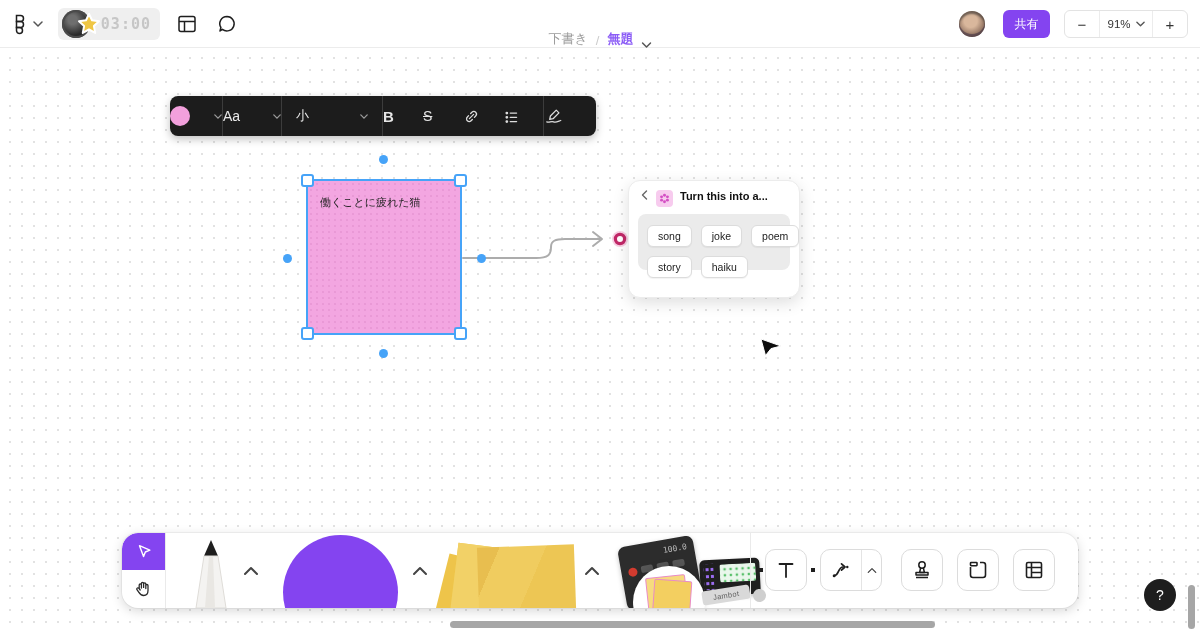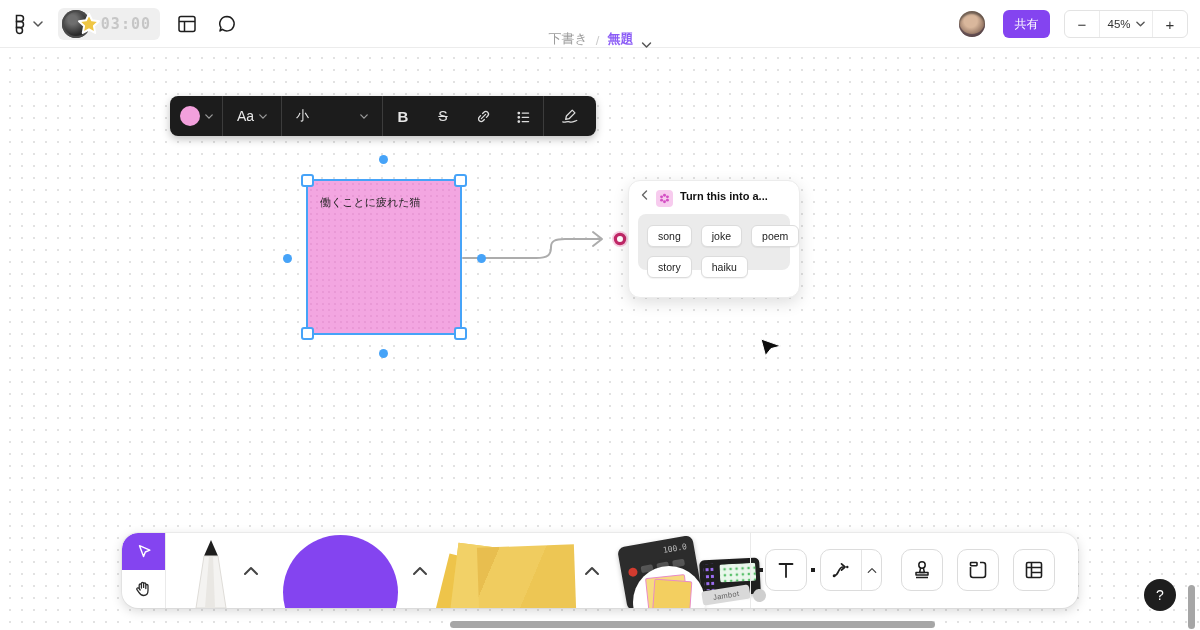--- a/index.html
+++ b/index.html
@@ -33,21 +33,21 @@
   .share-btn { position:absolute; left:1003px; top:10px; width:47px; height:28px; background:#8444F0; border:none; border-radius:6px;
     color:#fff; font-size:12px; font-family:"Liberation Sans",sans-serif; cursor:pointer; }
   .zoom-group { position:absolute; left:1064px; top:10px; width:124px; height:28px; border:1px solid #E3E3E3; border-radius:6px; display:flex; align-items:stretch; background:#fff; }
   .zoom-group .zg-btn { width:34px; display:flex; align-items:center; justify-content:center; font-size:15px; color:#333; cursor:pointer; }
   .zoom-group .zg-mid { flex:1; display:flex; align-items:center; justify-content:center; gap:5px; font-size:11.5px; color:#333; border-left:1px solid #ECECEC; border-right:1px solid #ECECEC; cursor:pointer; }
 
   
   .text-toolbar { position:absolute; left:170px; top:96px; width:426px; height:40px; background:#1C1C1C; border-radius:8px;
     display:flex; align-items:center; z-index:10; box-shadow:0 3px 8px rgba(0,0,0,.25); }
   .tt-div { width:1px; height:40px; background:rgba(255,255,255,.14); }
-  .tt-item { height:40px; display:flex; align-items:center; justify-content:center; gap:5px; cursor:pointer; color:#E6E6E6; }
+  .tt-item { height:40px; display:flex; align-items:center; justify-content:space-between; gap:5px; cursor:pointer; color:#E6E6E6; }
   .swatch { width:20px; height:20px; border-radius:50%; background:#F2A0DC; }
   .tt-label { font-size:14px; color:#E9E9E9; }
   .strike { text-decoration:line-through; font-size:14px; }
 
   
   .sticky { position:absolute; left:306px; top:179px; width:156px; height:156px; background:#F3A6E1;
     background-image:radial-gradient(circle, rgba(150,40,120,.10) 1px, transparent 1.1px); background-size:6px 6px;
     border:2px solid #46A3F8; z-index:4; }
   .sticky-text { position:absolute; left:12px; top:14px; font-size:11px; color:#222; line-height:1.4; }
   .handle { position:absolute; width:13px; height:13px; background:#fff; border:2px solid #46A3F8; border-radius:3px; z-index:6; }
@@ -161,21 +161,21 @@
       </svg>
     </div>
 
     <div class="avatar-user"></div>
 
     <button class="share-btn">共有</button>
 
     <div class="zoom-group">
       <div class="zg-btn">−</div>
       <div class="zg-mid">
-        <span>45%</span>
+        <span>91%</span>
         <svg width="9" height="6" viewBox="0 0 10 6">
           <path d="M1 1l4 4 4-4" fill="none" stroke="#555" stroke-width="1.5" stroke-linecap="round" stroke-linejoin="round"></path>
         </svg>
       </div>
       <div class="zg-btn">+</div>
     </div>
   </div>
 
   <div class="text-toolbar">
     <div class="tt-item" style="width:52px">

